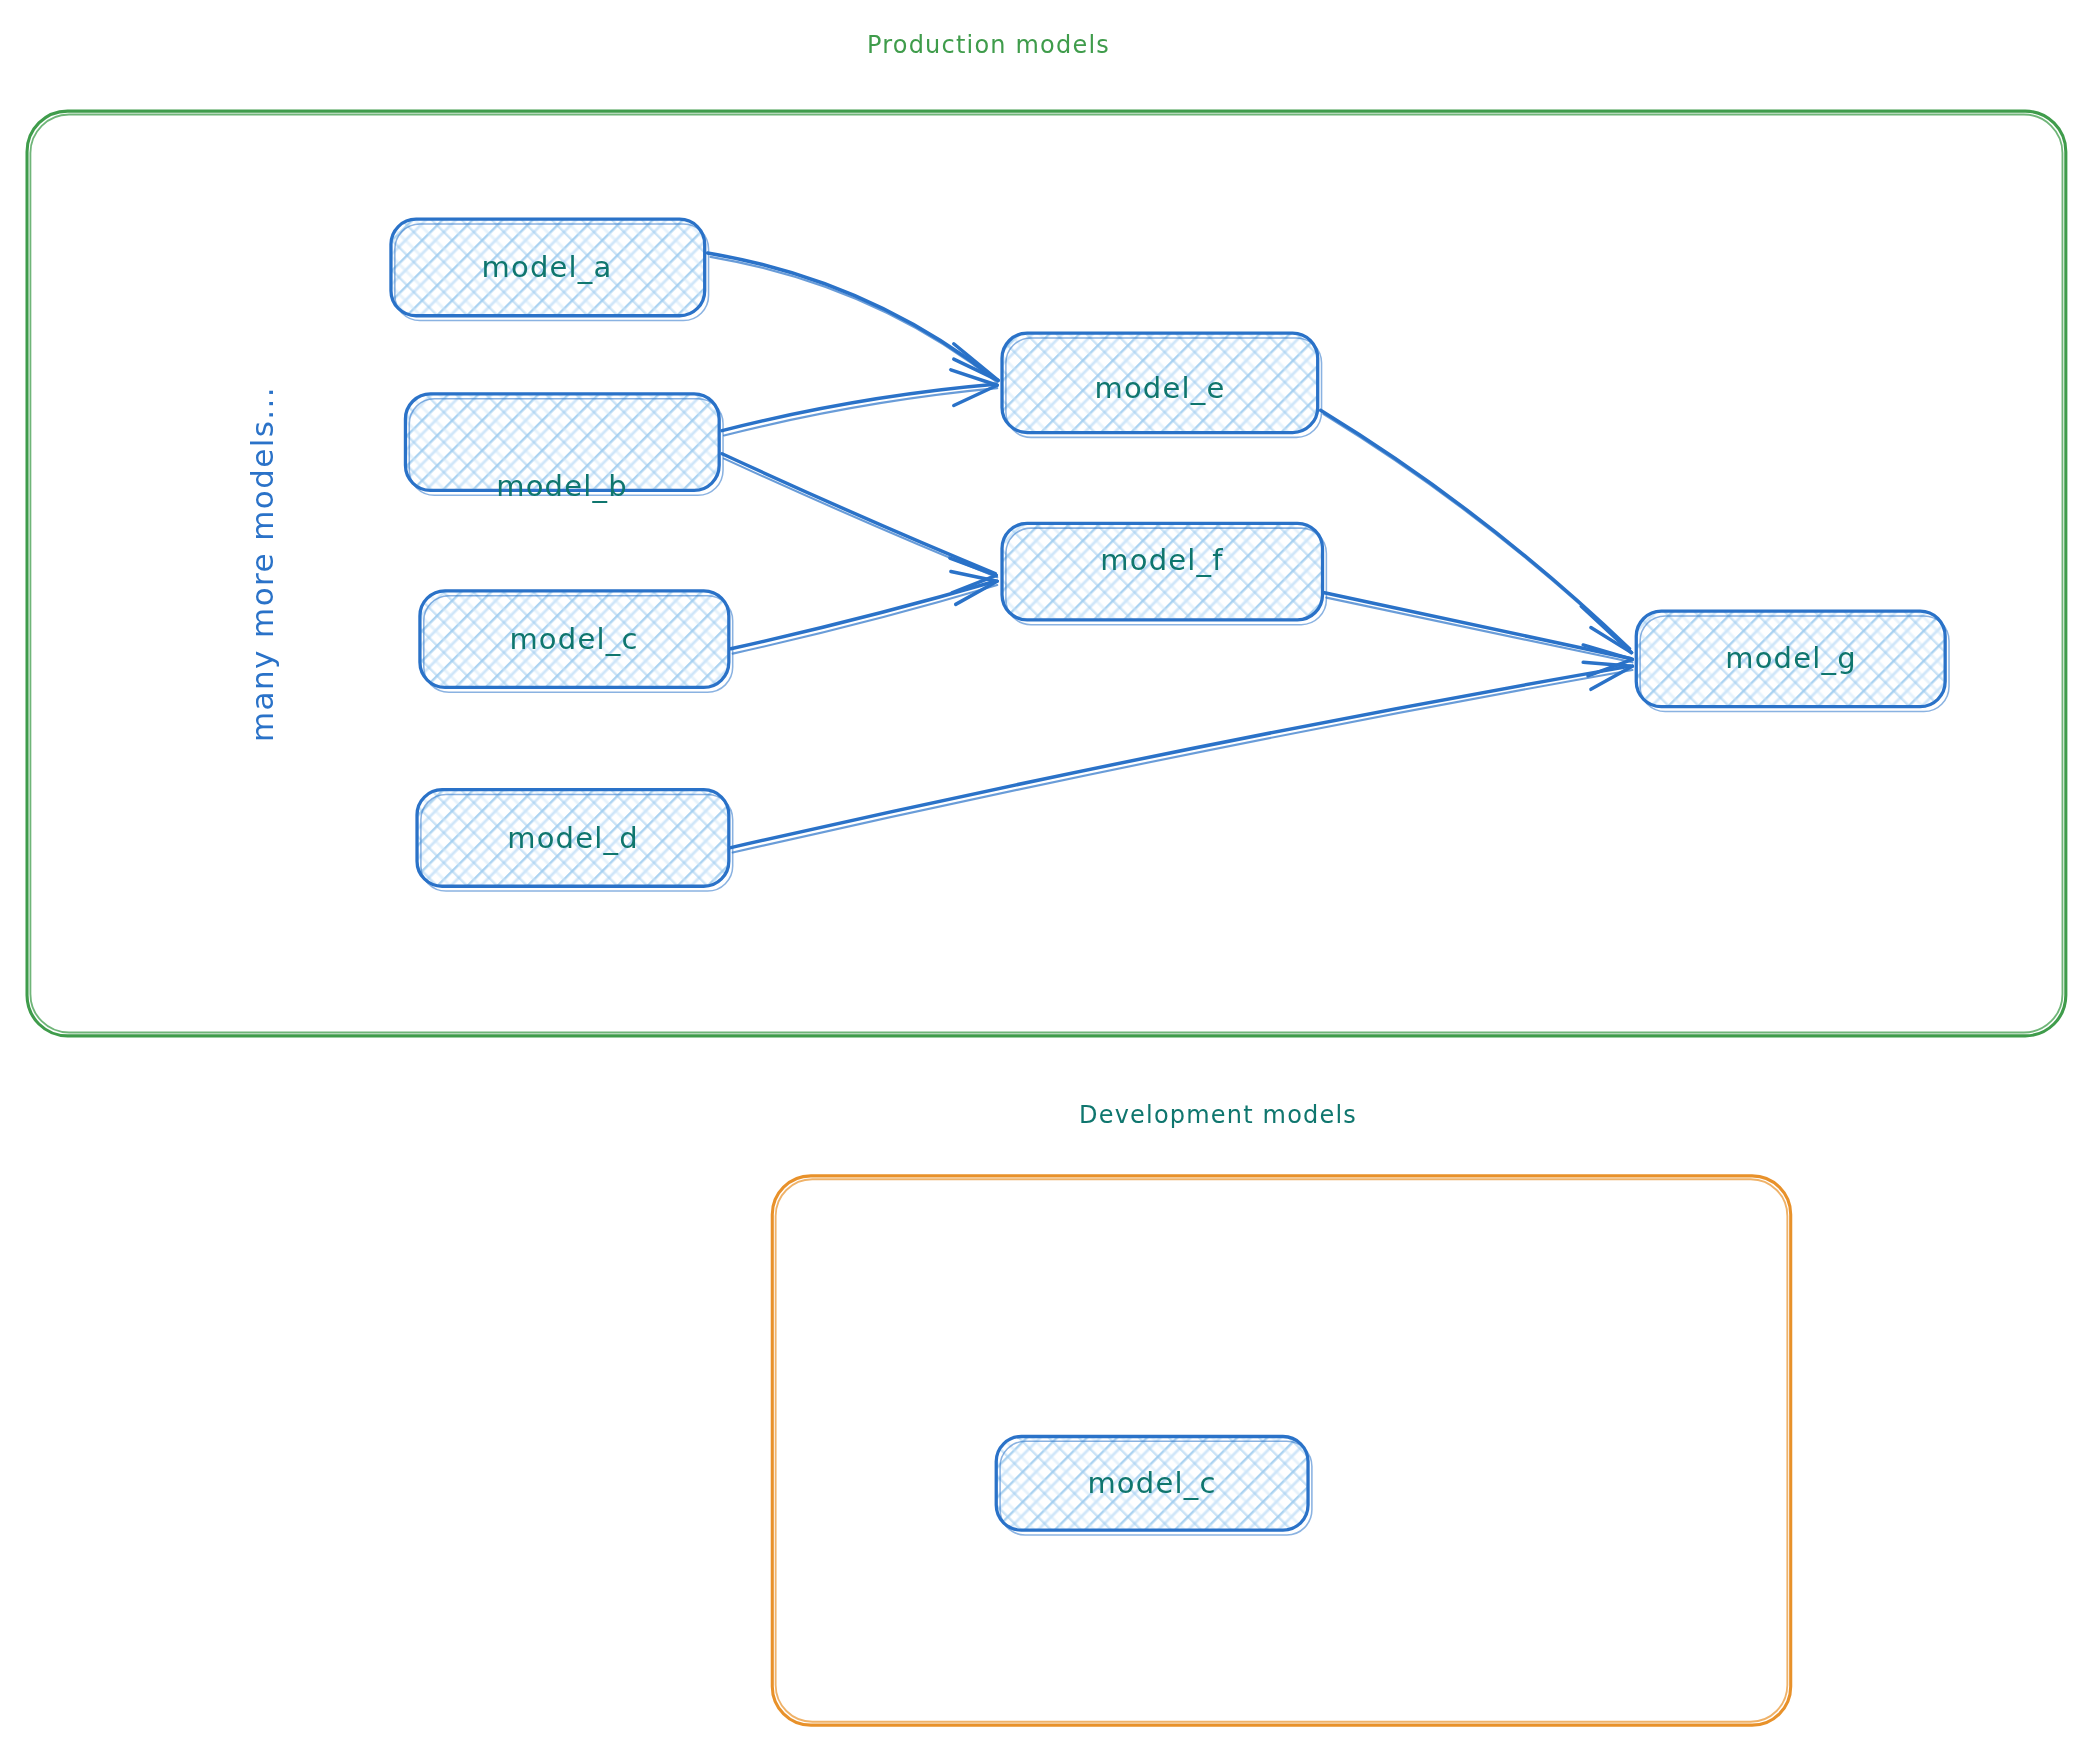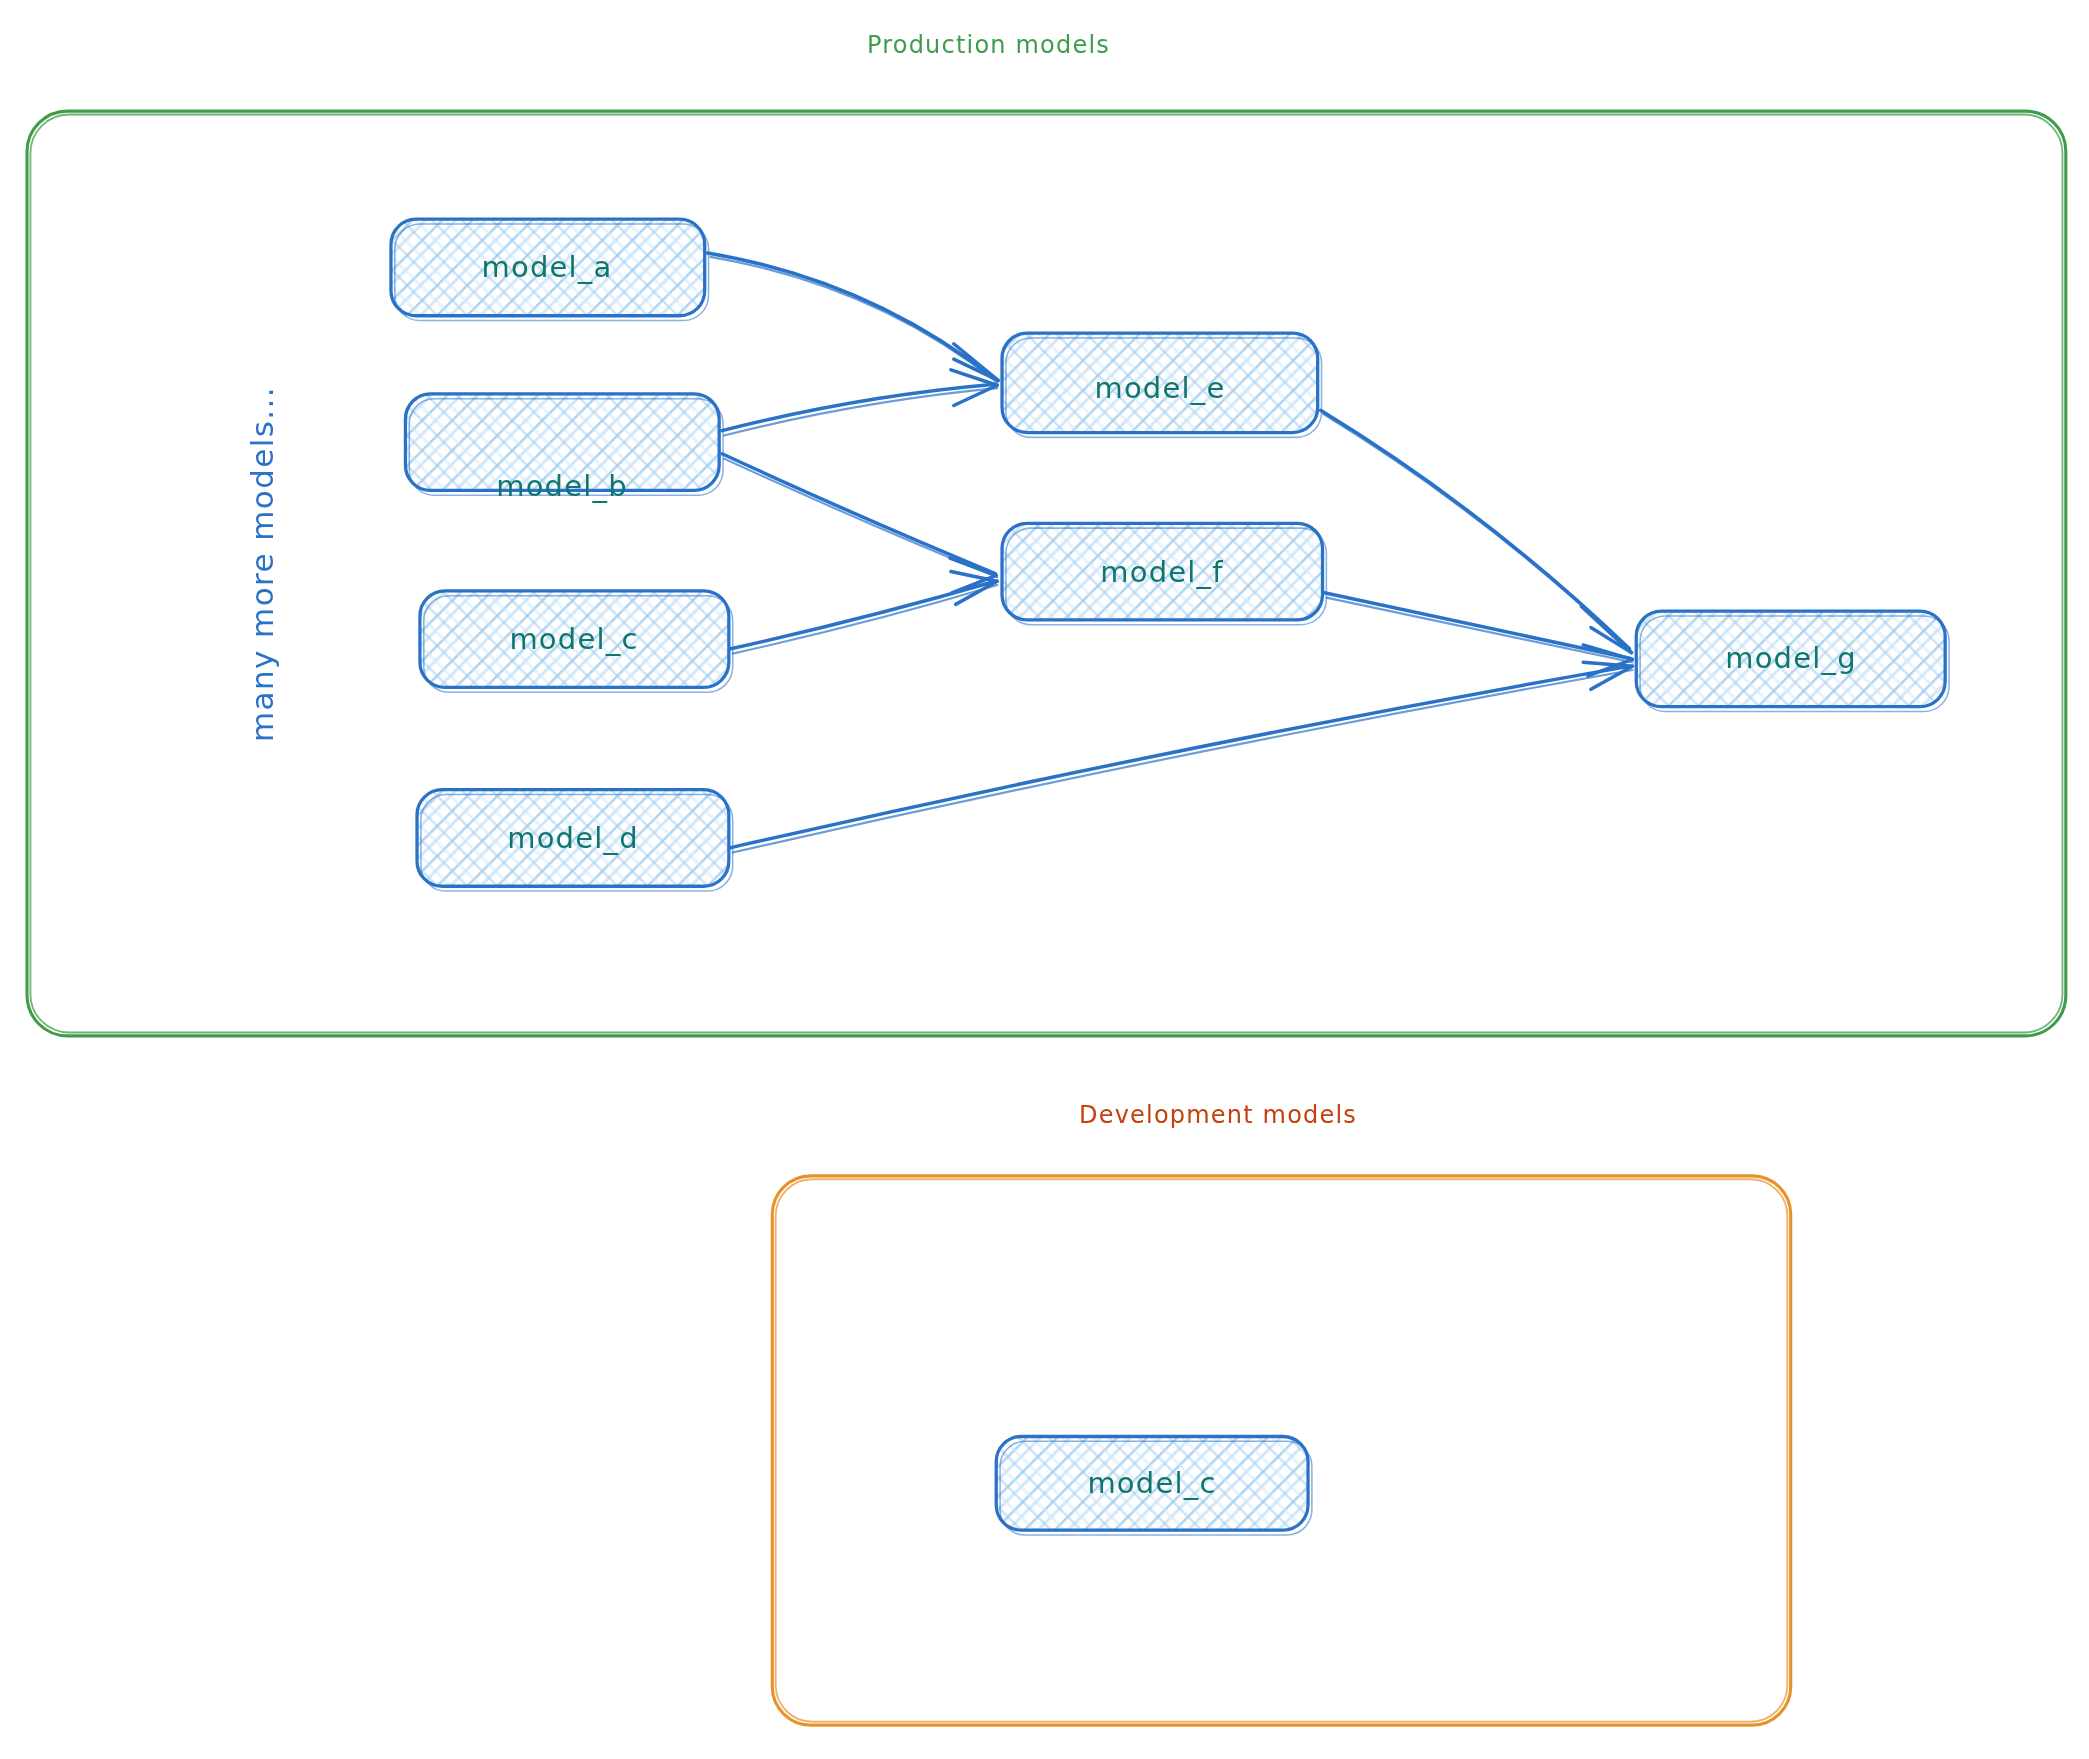--- a/index.html
+++ b/index.html
@@ -8,21 +8,21 @@
     font-family:"DejaVu Sans", sans-serif;
   }
   #stage{position:absolute;left:0;top:0;width:2089px;height:1759px;}
   svg#canvas{position:absolute;left:0;top:0;width:2089px;height:1759px;}
 
   .grp-title{
     position:absolute;white-space:nowrap;font-size:24px;letter-spacing:1.2px;
     font-family:"DejaVu Sans", sans-serif;font-weight:400;
   }
   .grp-title.prod{color:#3f9c4b;}
-  .grp-title.dev{color:#c2410c;}
+  .grp-title.dev{color:#0f766e;}
 
   .node-label{
     position:absolute;white-space:nowrap;color:#0f766e;font-size:29px;
     letter-spacing:1.2px;font-family:"DejaVu Sans", sans-serif;
     transform:translate(-50%,-50%);pointer-events:none;
   }
   .side-label{
     position:absolute;white-space:nowrap;color:#2a72c8;font-size:31px;
     letter-spacing:1.4px;font-family:"DejaVu Sans", sans-serif;
     transform-origin:0 0;transform:rotate(-90deg);
@@ -162,18 +162,18 @@
 
   <div class="grp-title dev" style="left:1079px;top:1101px;">Development models</div>
 
   <div class="side-label" style="left:244px;top:742px;">many more models...</div>
 
   <div class="node-label" style="left:547px;top:267px;">model_a</div>
   <div class="node-label" style="left:562px;top:442px;margin-top:44px;">model_b</div>
   <div class="node-label" style="left:574px;top:639px;">model_c</div>
   <div class="node-label" style="left:573px;top:838px;">model_d</div>
   <div class="node-label" style="left:1160px;top:388px;">model_e</div>
-  <div class="node-label" style="left:1162px;top:572px;text-align:center;">model_f</div>
+  <div class="node-label" style="left:1162px;top:560px;text-align:center;">model_f</div>
   <div class="node-label" style="left:1791px;top:658px;">model_g</div>
   <div class="node-label" style="left:1152px;top:1483px;">model_c</div>
 
 </div>
 
 
 </body></html>

